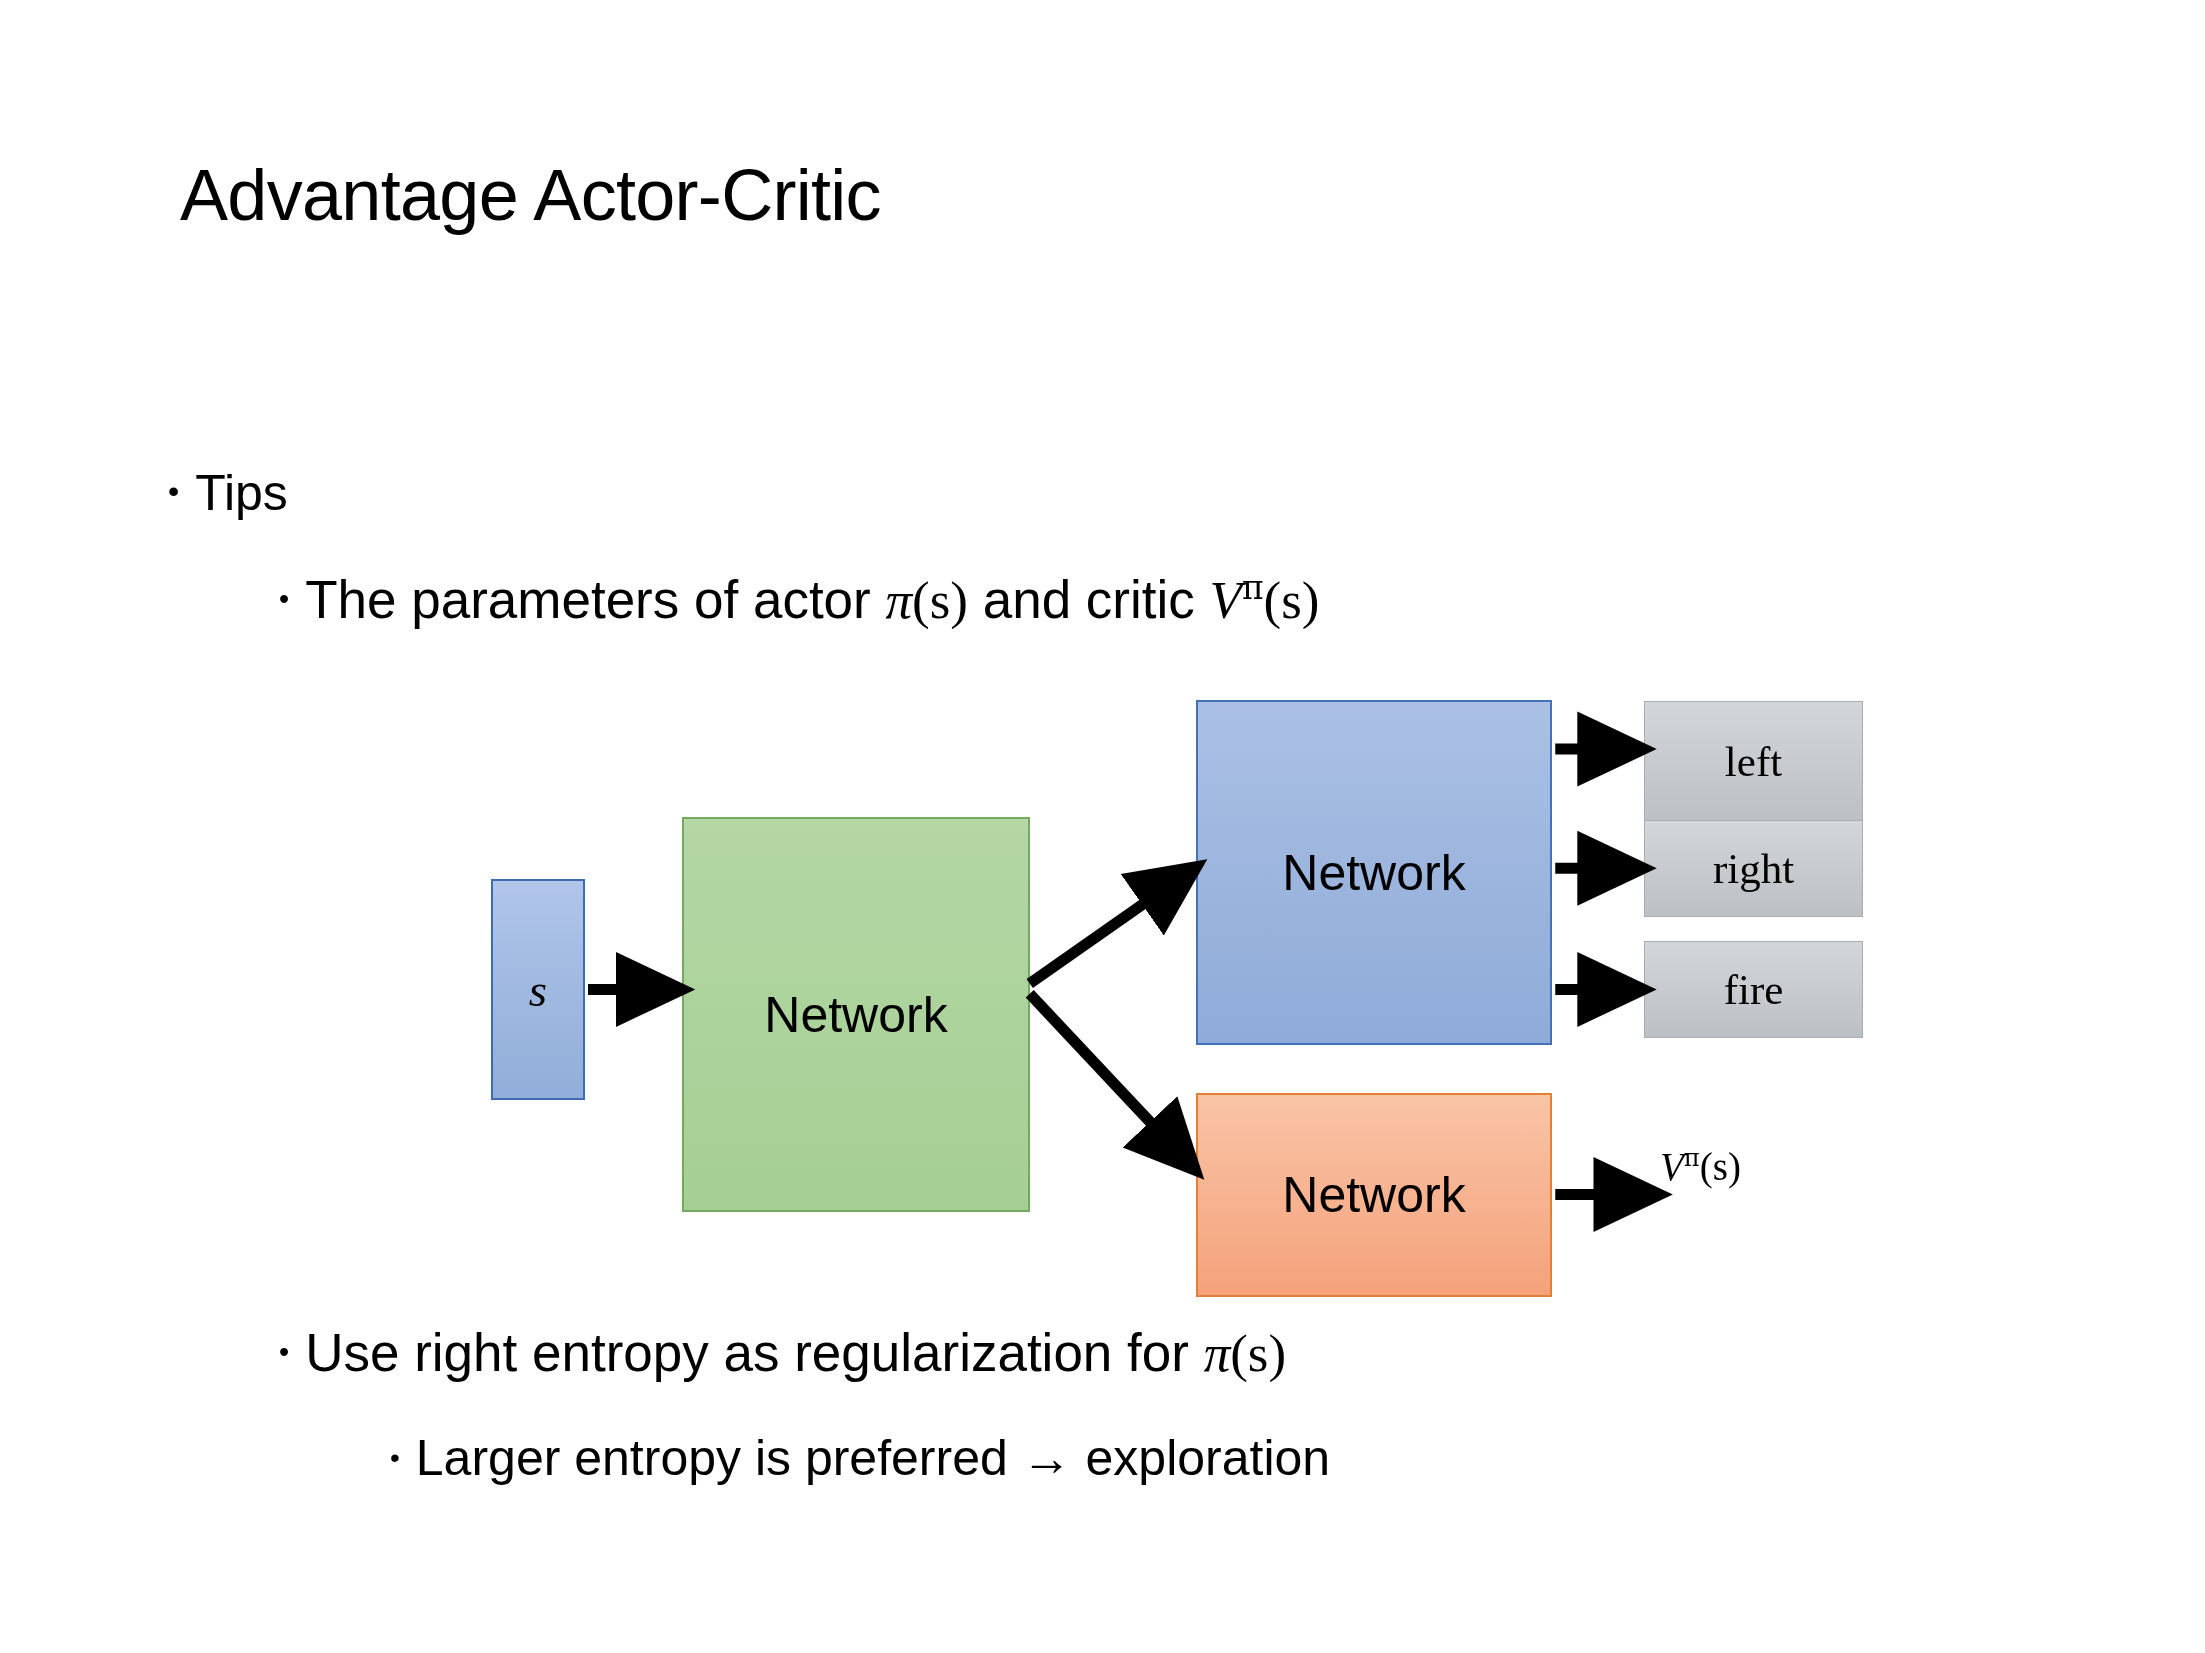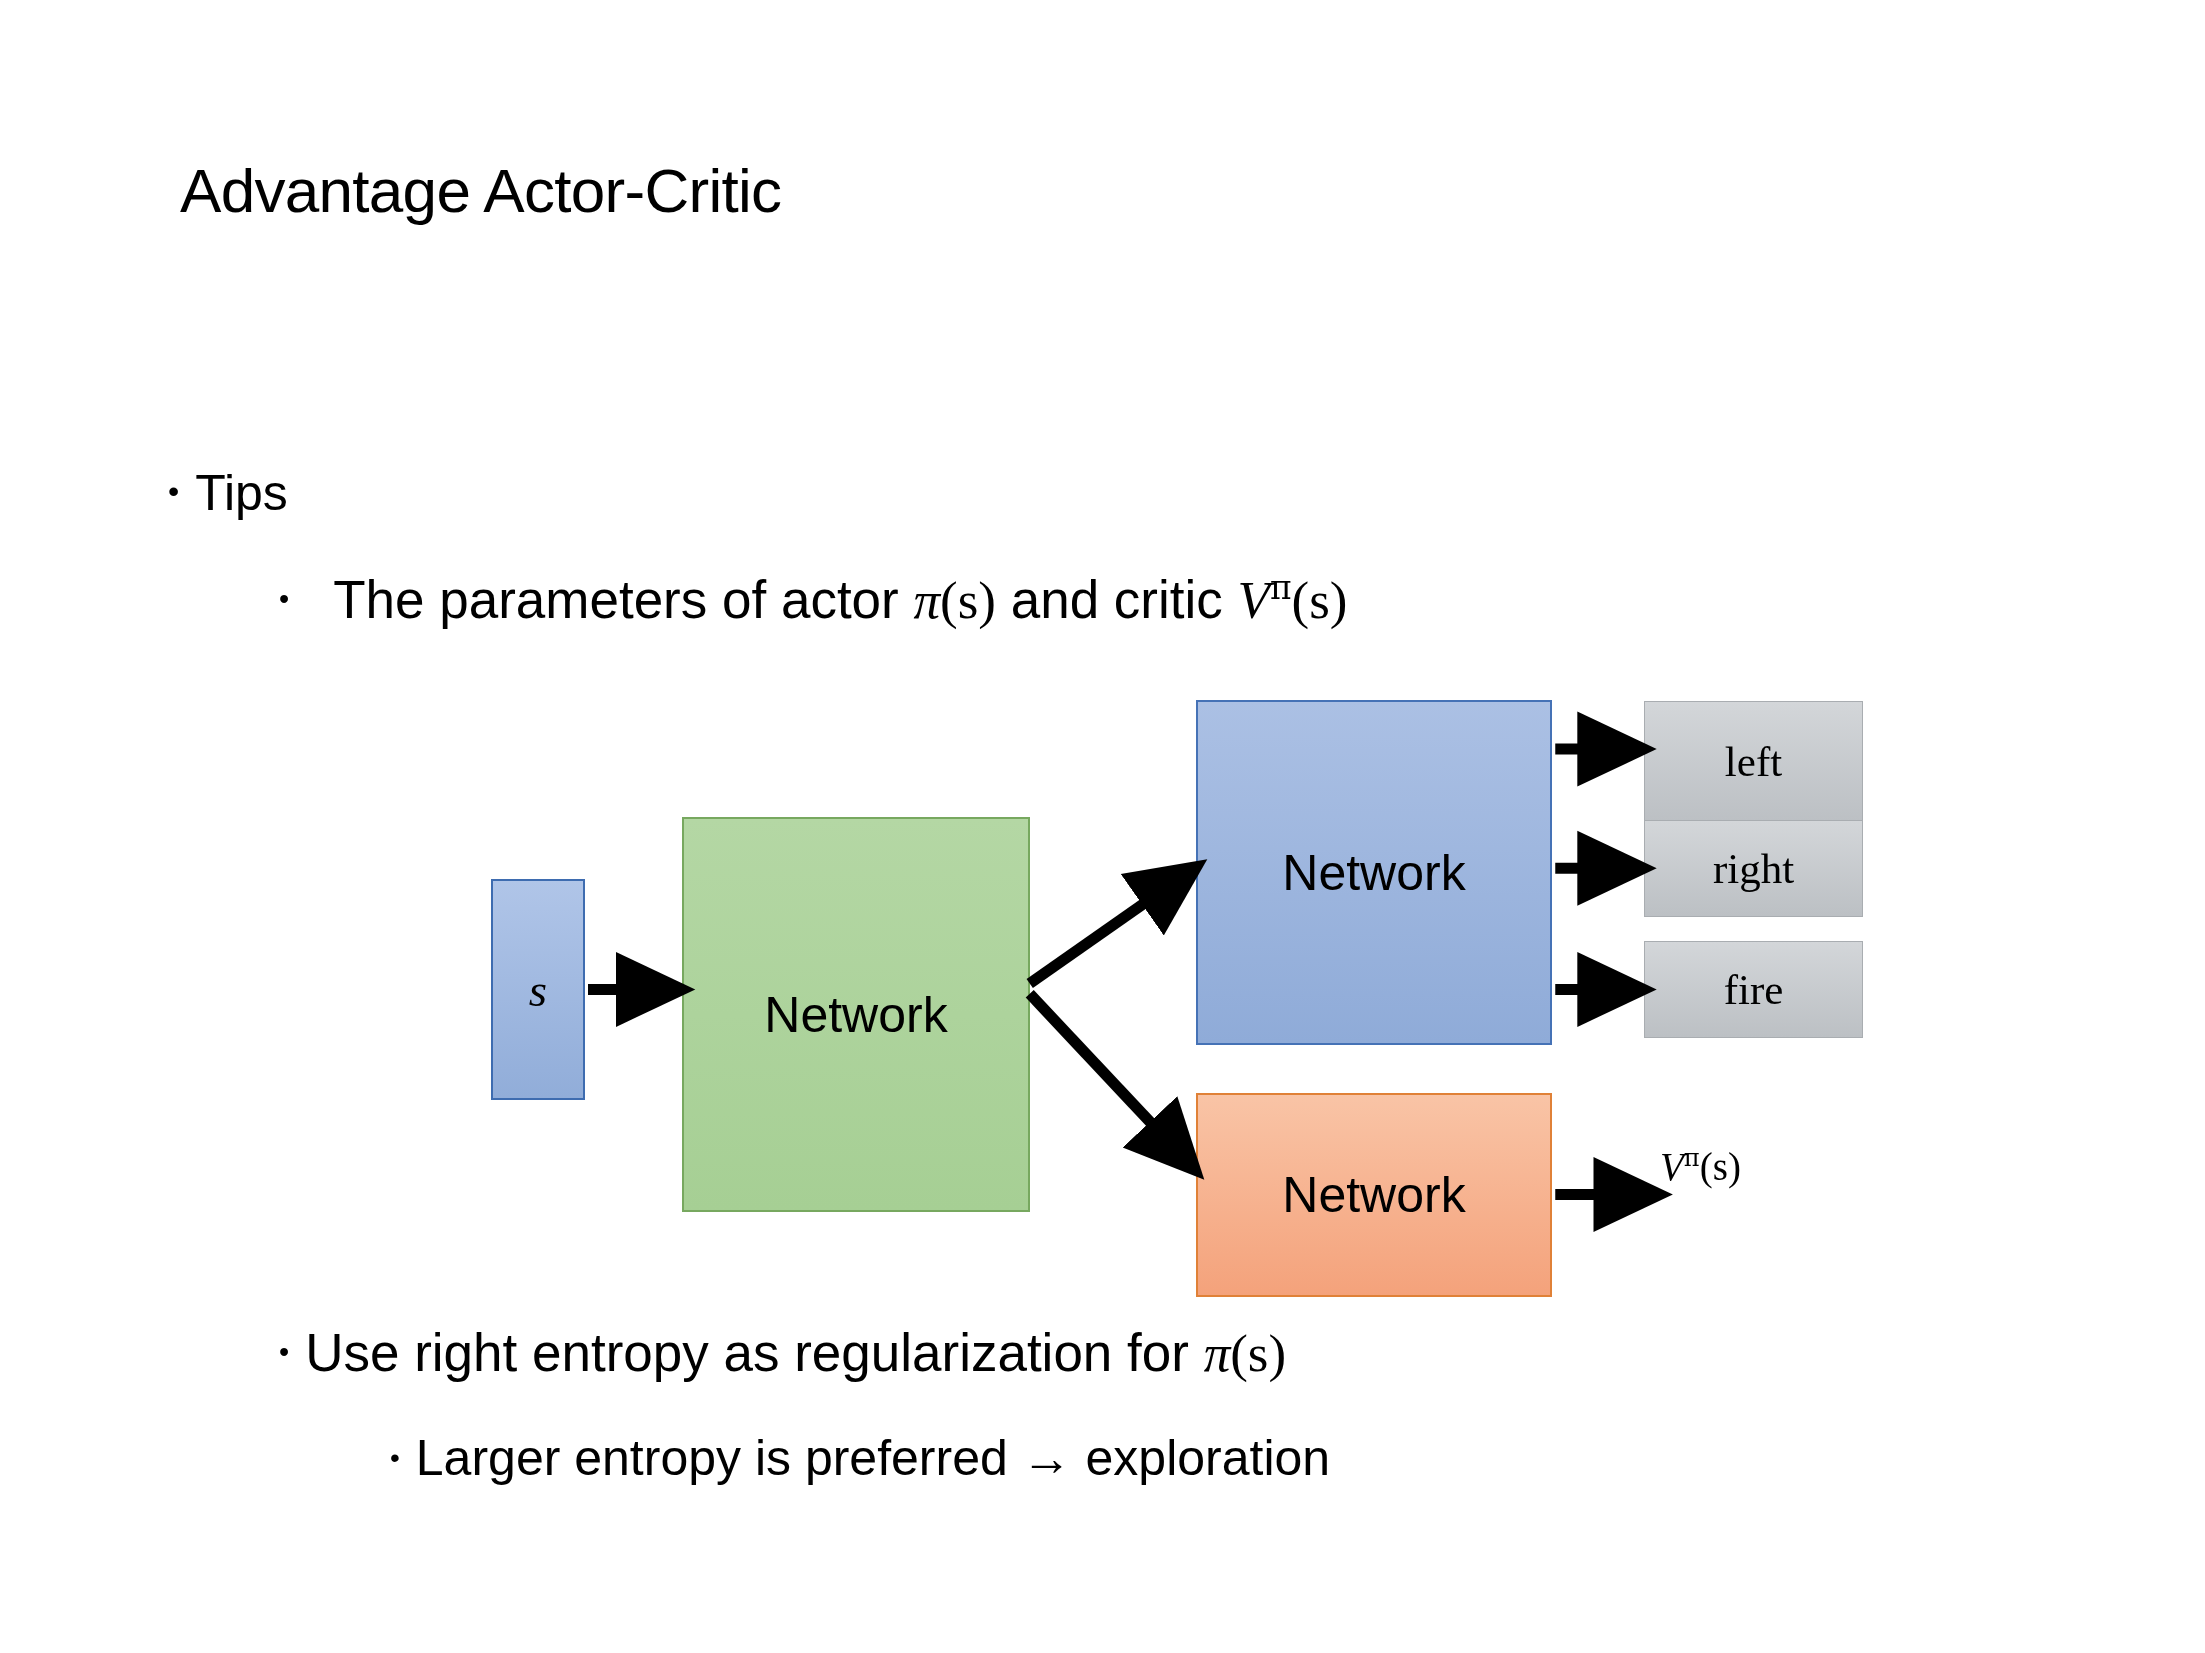--- a/index.html
+++ b/index.html
@@ -15,21 +15,21 @@
     overflow: hidden;
     font-family: "Liberation Sans", sans-serif;
     color: #000000;
   }
 
   
   #slide-title {
     position: absolute;
     left: 180px;
     top: 158px;
-    font-size: 62px;
+    font-size: 72px;
     font-weight: 400;
     letter-spacing: -0.7px;
     line-height: 1.05;
     white-space: nowrap;
     color: #000000;
   }
 
   
   .bullet {
     position: absolute;
@@ -59,21 +59,21 @@
 
   
   #bullet-params {
     left: 279px;
     top: 570px;
     font-size: 53px;
     max-width: 1764px;
     white-space: normal;
   }
   #bullet-params .dot { font-size: 29px; position: relative; top: 14.7px; }
-  #bullet-params .btext { white-space: normal; max-width: 1617px; margin-left: 28px; }
+  #bullet-params .btext { white-space: normal; max-width: 1617px; }
 
   
   #bullet-entropy {
     left: 279px;
     top: 1323px;
     font-size: 53px;
   }
   #bullet-entropy .dot { font-size: 29px; position: relative; top: 14.7px; }
 
   

